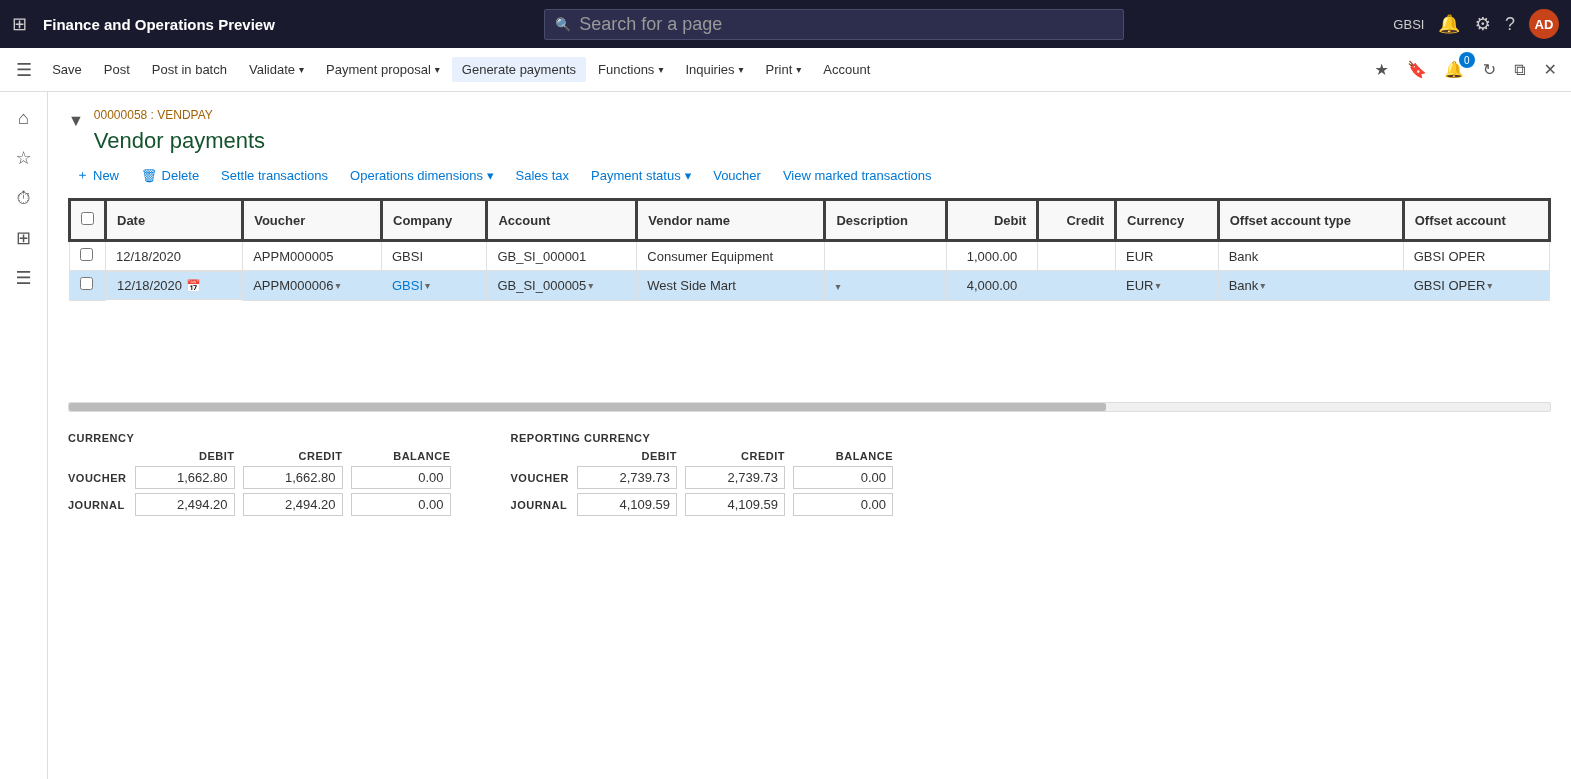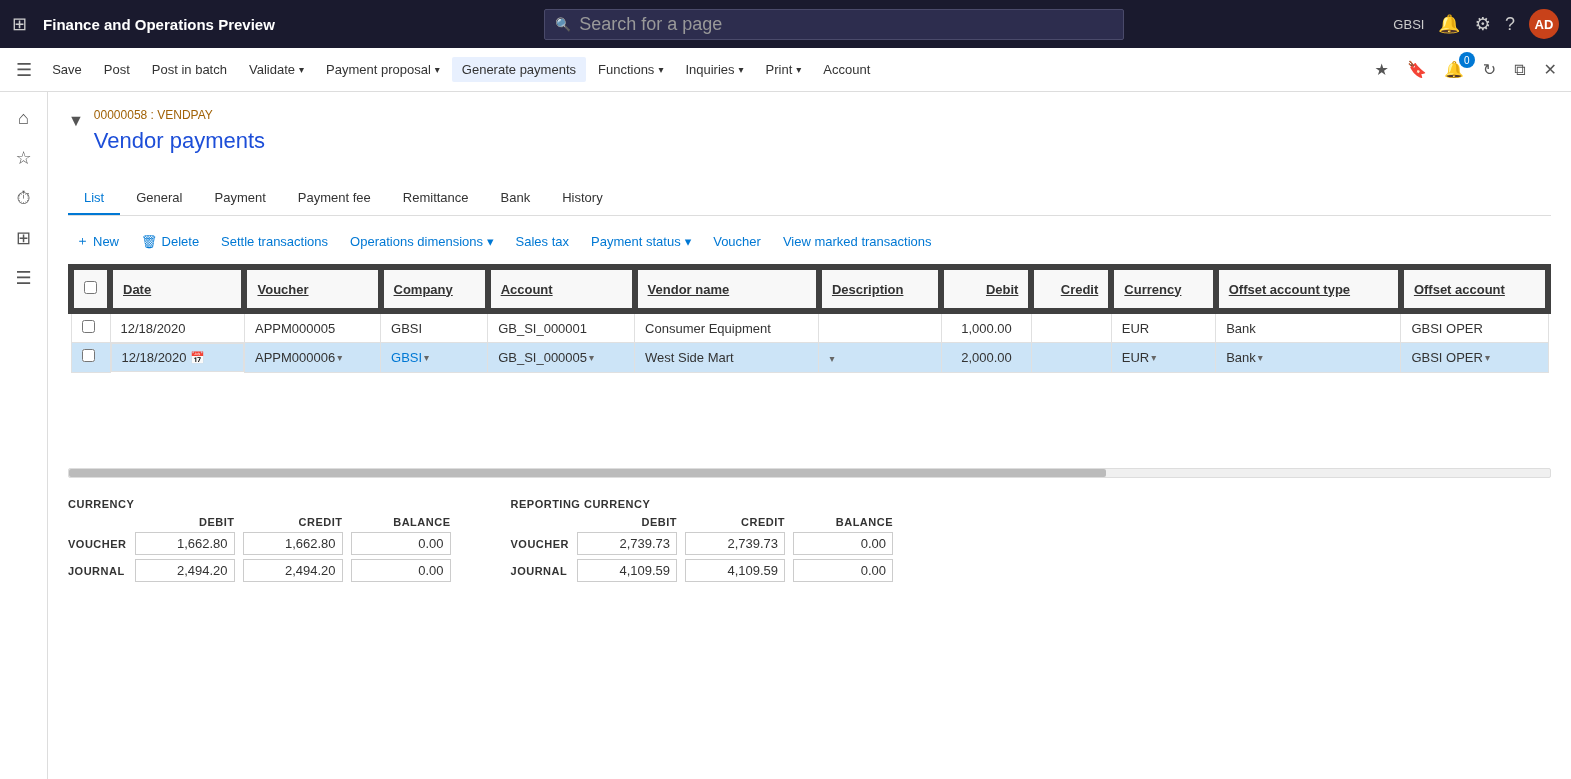--- a/index.html
+++ b/index.html
@@ -157,22 +157,22 @@
     }
 
     .breadcrumb {
       font-size: 12px;
       color: #a16207;
       margin-bottom: 6px;
     }
     .page-title {
       font-size: 22px;
       font-weight: 400;
-      color: #1d4ed8;
-      margin-bottom: 24px;
+      color: #14532d;
+      margin-bottom: 4px;
     }
 
     
     .tab-bar {
       display: flex;
       border-bottom: 1px solid #ddd;
       margin-bottom: 12px;
       gap: 0;
     }
     .tab-item {
@@ -209,27 +209,26 @@
     }
 
     
     .data-table {
       width: 100%;
       border-collapse: collapse;
       font-size: 13px;
     }
     .data-table th {
       background: #f8f8f8;
-      border: 6px solid #404040;
+      border: 3px solid #404040;
       padding: 11px 10px;
       text-align: left;
       font-weight: 600;
       color: #333;
       white-space: nowrap;
-      text-decoration: underline;
     }
     .data-table th.num { text-align: right; }
     .data-table td {
       border: 1px solid #e0e0e0;
       padding: 6px 10px;
       color: #333;
       white-space: nowrap;
     }
     .data-table td.num { text-align: center; }
     .data-table tr.selected { background: #cce4f7; }
@@ -386,29 +385,20 @@
   <div class="content">
 
     <div style="display:flex; align-items:flex-start; margin-bottom:4px;">
       <span style="font-size:16px; color:#555; margin-right:10px; margin-top:4px;">▼</span>
       <div>
         <div class="breadcrumb">00000058 : VENDPAY</div>
         <div class="page-title">Vendor payments</div>
       </div>
     </div>
 
-    <div class="tab-bar">
-      <div class="tab-item active">List</div>
-      <div class="tab-item">General</div>
-      <div class="tab-item">Payment</div>
-      <div class="tab-item">Payment fee</div>
-      <div class="tab-item">Remittance</div>
-      <div class="tab-item">Bank</div>
-      <div class="tab-item">History</div>
-    </div>
 
     <div class="grid-toolbar">
       <button class="tool-btn">
         <span>＋</span>
         <span>New</span>
       </button>
       <button class="tool-btn">
         <span>🗑</span>
         <span>Delete</span>
       </button>
@@ -487,21 +477,21 @@
               <span class="select-dropdown">
                 GB_SI_000005 <span class="dd-arrow">▾</span>
               </span>
             </td>
             <td>West Side Mart</td>
             <td>
               <span class="select-dropdown">
                 <span class="dd-arrow">▾</span>
               </span>
             </td>
-            <td class="num">2,000.00</td>
+            <td class="num">4,000.00</td>
             <td class="num"></td>
             <td>
               <span class="select-dropdown">
                 EUR <span class="dd-arrow">▾</span>
               </span>
             </td>
             <td>
               <span class="select-dropdown">
                 Bank <span class="dd-arrow">▾</span>
               </span>

